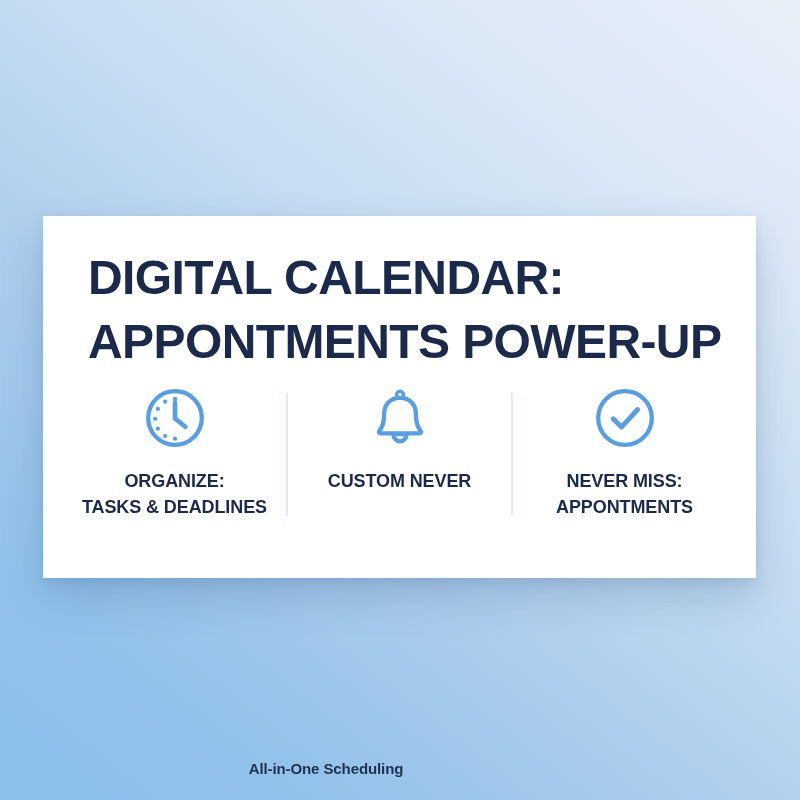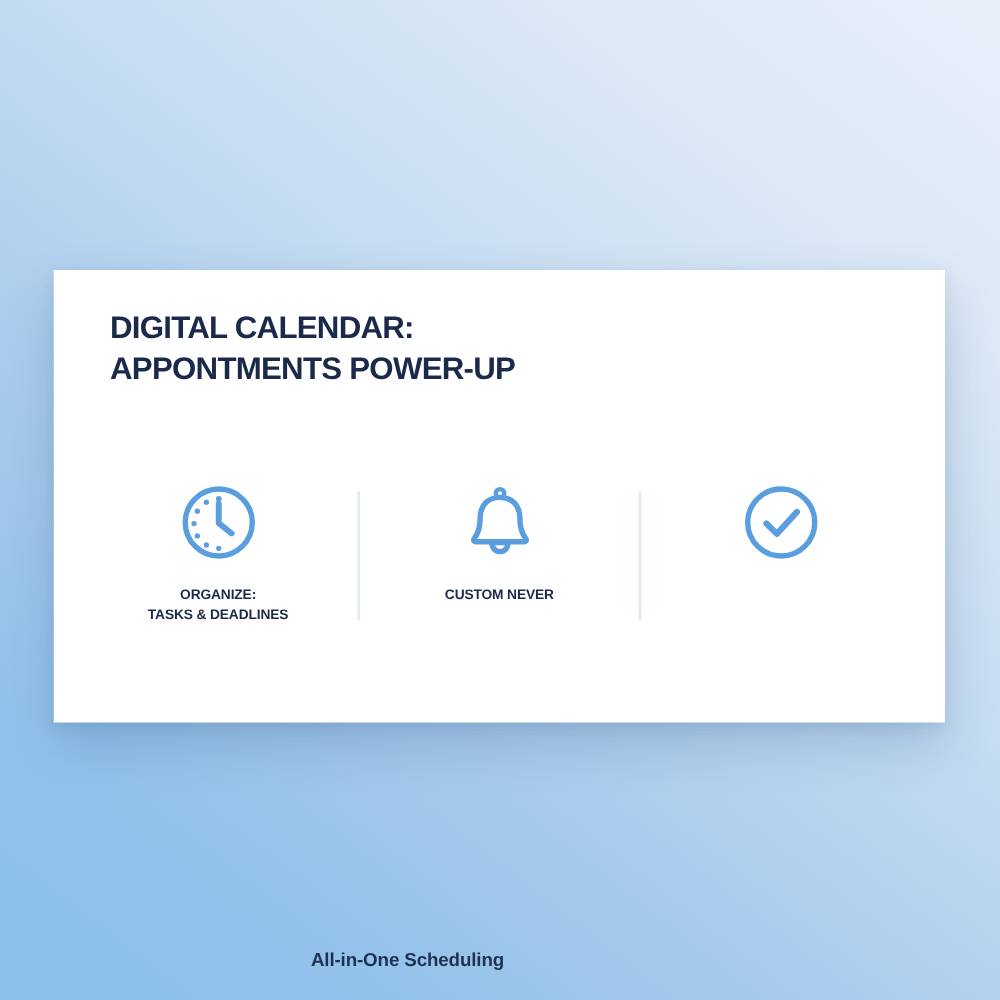--- a/index.html
+++ b/index.html
@@ -37,21 +37,21 @@
 
   
   #headline {
     position: absolute;
     left: 45px;
     top: 30px;
     width: 640px;
   }
 
   .headline-line {
-    font-size: 25px;
+    font-size: 48px;
     font-weight: bold;
     letter-spacing: -0.6px;
     line-height: 1.33;
     color: #1b2a4a;
     white-space: nowrap;
   }
 
   
   #feature-row {
     position: absolute;
@@ -82,21 +82,21 @@
     height: 74px;
     display: flex;
     align-items: center;
     justify-content: center;
   }
 
   .feature-label {
     margin-top: 14px;
     text-align: center;
     color: #1b2a4a;
-    font-size: 11px;
+    font-size: 18px;
     font-weight: bold;
     line-height: 1.42;
     letter-spacing: -0.1px;
   }
 
   .feature-label .lbl-line { display: block; white-space: nowrap; }
 
   
   #footer-caption {
     position: absolute;
@@ -161,18 +161,22 @@
 
     <div class="feature-divider"></div>
 
     <div class="feature-col">
       <div class="feature-icon">
         <svg width="66" height="66" viewBox="0 0 64 64" aria-hidden="true">
           <circle cx="32" cy="32" r="26" fill="none" stroke="#5a9ee0" stroke-width="4.2"></circle>
           <path d="M20.5 32.8 L28.6 40.8 L44.2 23.8" fill="none" stroke="#5a9ee0" stroke-width="4.8" stroke-linecap="round" stroke-linejoin="round"></path>
         </svg>
       </div>
+      <div class="feature-label">
+        <span class="lbl-line">NEVER MISS:</span>
+        <span class="lbl-line">APPONTMENTS</span>
+      </div>
     </div>
 
   </div>
 </div>
 
 <div id="footer-caption">All-in-One Scheduling</div>
 
 </body></html>

